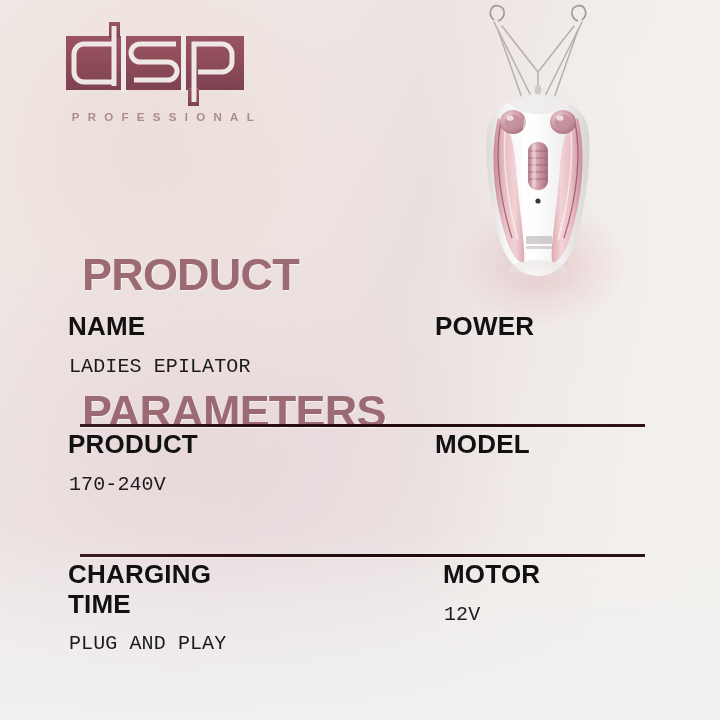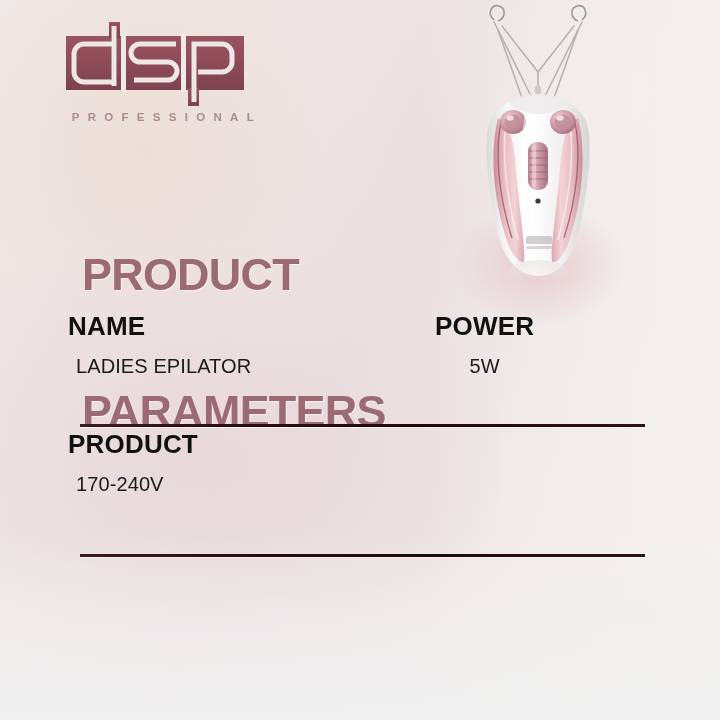--- a/index.html
+++ b/index.html
@@ -152,22 +152,22 @@
     line-height: 1.14;
     margin: 0;
     white-space: pre-line;
     font-family: "Liberation Sans", sans-serif;
   }
   .spec-value {
     font-size: 20px;
     font-weight: 400;
     color: #1b1b1b;
     letter-spacing: 0.1px;
-    margin: 8px;
-    font-family: Liberation Sans, sans-serif;
+    margin: 1px;
+    font-family: Liberation Mono, monospace;
     white-space: nowrap;
   }
 
   .row1 { height: 118px; }
   .row2 { height: 130px; }
   .row3 { height: 150px; }
 
   .row1 .spec-value,
   .row2 .spec-value { margin-top: 13px; }
   .row3 .spec-value { margin-top: 13px; }
@@ -386,35 +386,48 @@
   <div class="specs">
 
     <div class="spec-row row1">
       <div class="spec-cols">
         <div class="cell cell-left">
           <p class="spec-label">NAME</p>
           <p class="spec-value">LADIES EPILATOR</p>
         </div>
         <div class="cell cell-right">
           <p class="spec-label">POWER</p>
-          <p class="spec-value">5W</p>
         </div>
       </div>
     </div>
 
     <div class="spec-row row2">
       <div class="spec-cols">
         <div class="cell cell-left">
           <p class="spec-label">PRODUCT</p>
           <p class="spec-value">170-240V</p>
         </div>
         <div class="cell cell-right">
+          <p class="spec-label">MODEL</p>
         </div>
       </div>
     </div>
 
+    <div class="spec-row row3">
+      <div class="spec-cols">
+        <div class="cell cell-left">
+          <p class="spec-label">CHARGING
+TIME</p>
+          <p class="spec-value">PLUG AND PLAY</p>
+        </div>
+        <div class="cell cell-right-motor">
+          <p class="spec-label">MOTOR</p>
+          <p class="spec-value">12V</p>
+        </div>
+      </div>
+    </div>
 
   </div>
 
   <div class="divider divider-1"></div>
   <div class="divider divider-2"></div>
 
 </div>
 
 </body></html>

